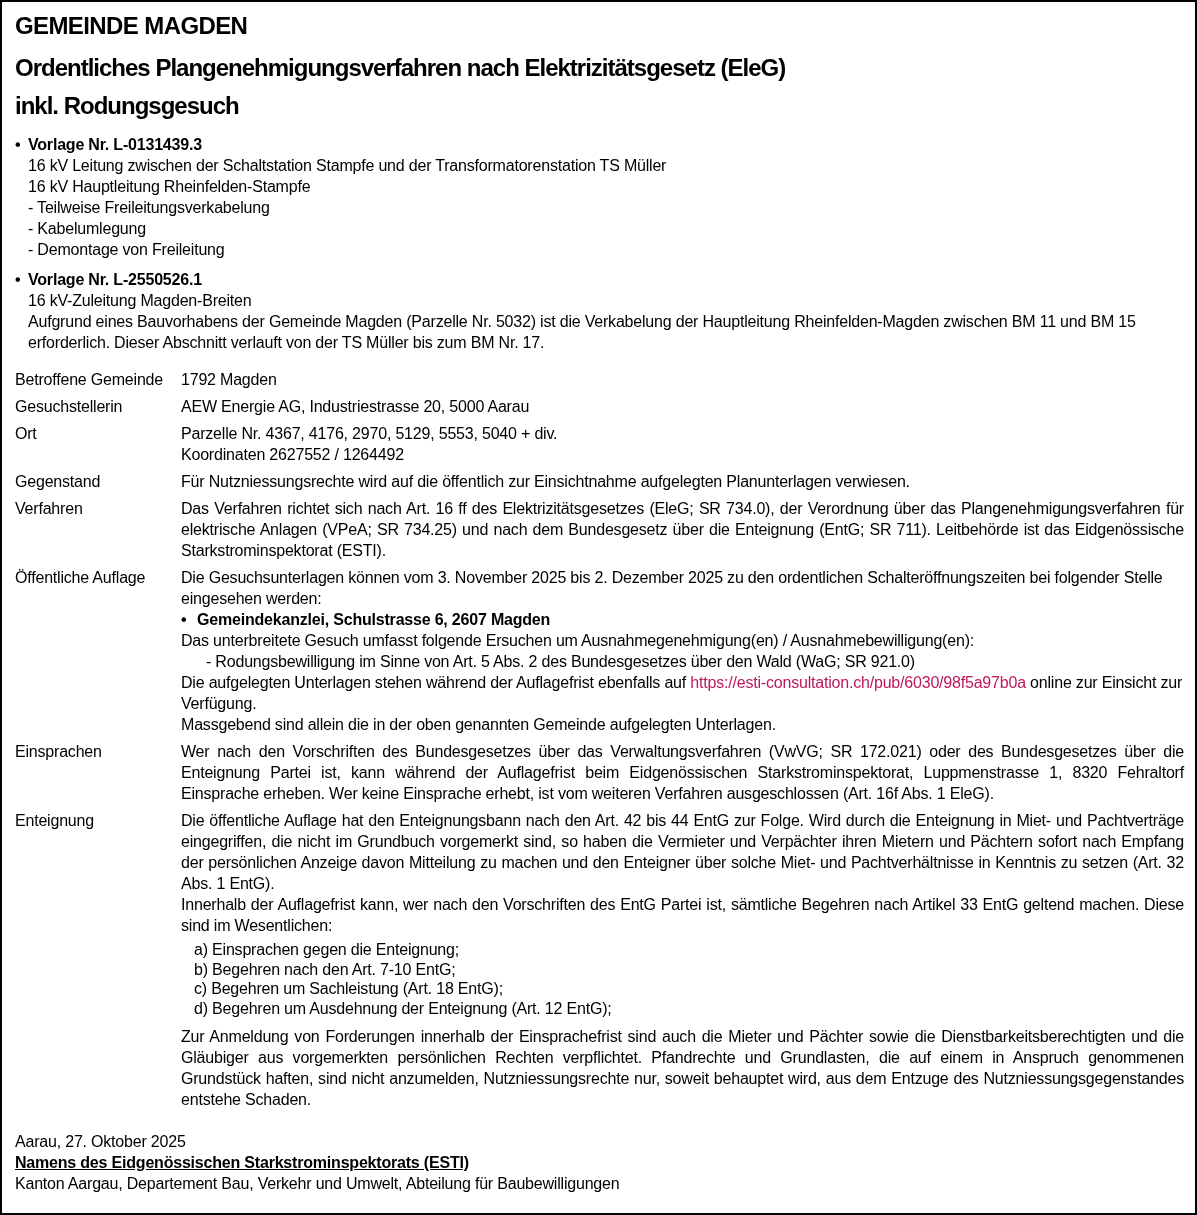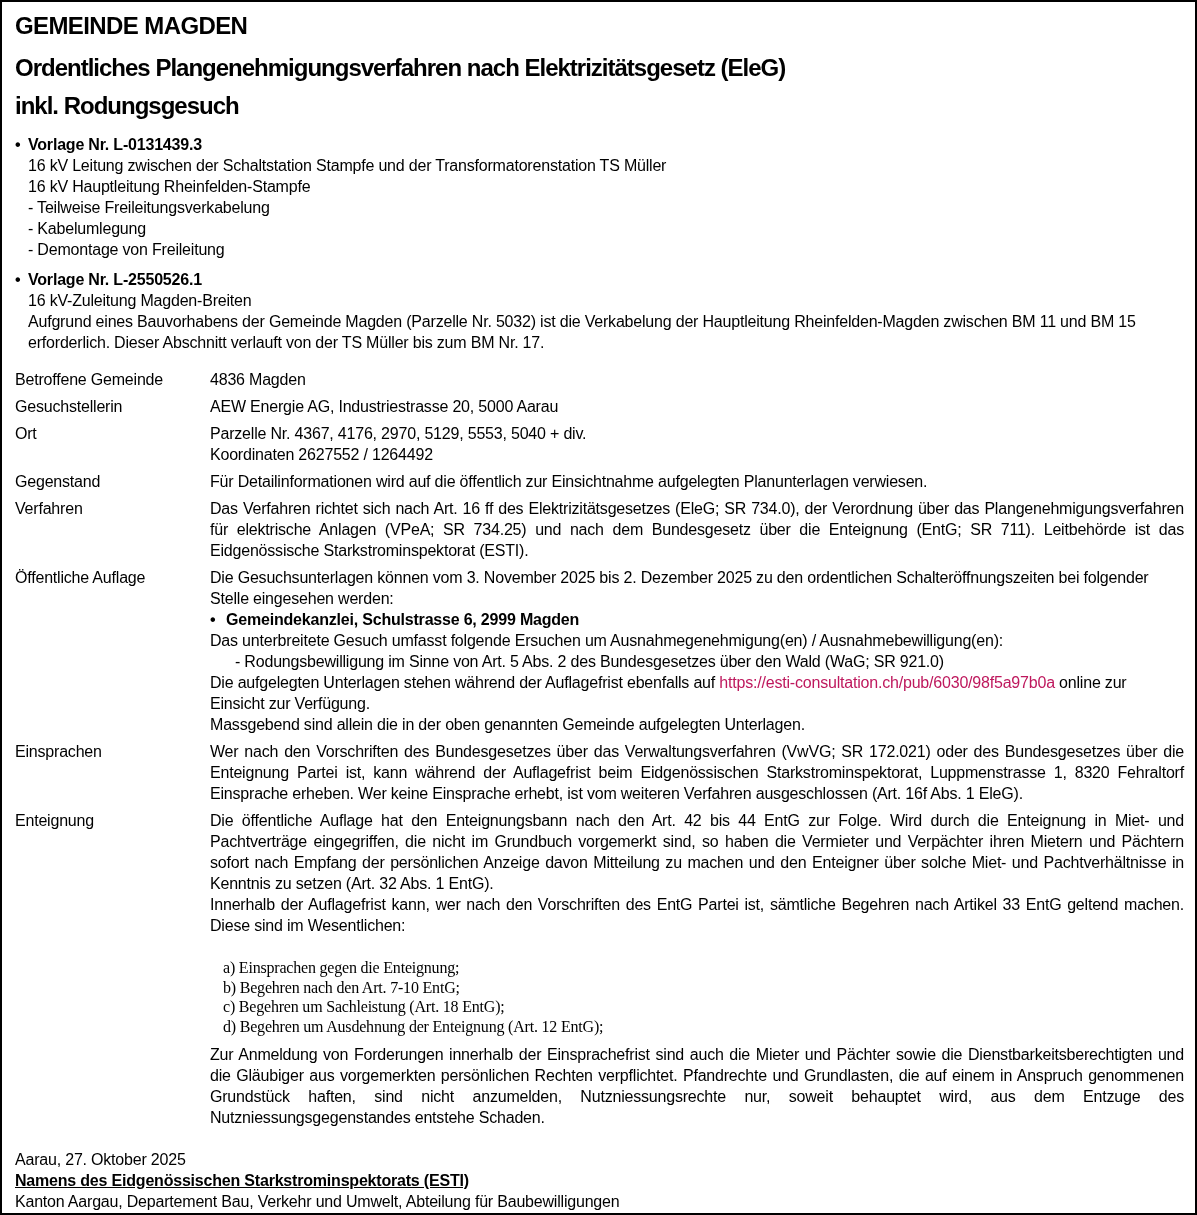--- a/index.html
+++ b/index.html
@@ -33,29 +33,29 @@
     white-space: nowrap;
     margin-top: 8px;
   }
   .title + .title { margin-top: 0; }
   .proposal { margin-top: 9px; }
   .prop-head { font-weight: bold; display: flex; }
   .prop-bullet { width: 13px; flex: 0 0 13px; }
   .prop-lines { margin-left: 13px; }
   .prop-line { }
   .detail-table { margin-top: 16px; }
-  .row { display: flex; margin-top: 6px; gap: 29px; }
+  .row { display: flex; margin-top: 6px; }
   .row:first-child { margin-top: 0; }
   .row-label { width: 166px; flex: 0 0 166px; }
   .row-value { flex: 1 1 auto; }
   .just { text-align: justify; hyphens: auto; }
   .loc-line { font-weight: bold; display: flex; }
   .loc-bullet { width: 16px; flex: 0 0 16px; }
   .indent1 { margin-left: 25px; }
-  .ent-list { margin-top: 22px; margin-bottom: 8px; margin-left: 13px; line-height: 19.5px; font-family: Liberation Serif, serif; }
+  .ent-list { margin-top: 4px; margin-bottom: 8px; margin-left: 13px; line-height: 19.5px; }
   .footer { margin-top: 21px; }
   .footer-authority { font-weight: bold; text-decoration: underline; }
   .url { color: #be185d; text-decoration: none; }
 </style>
 </head>
 <body>
 
 <div class="page">
 
   <div class="muni">GEMEINDE MAGDEN</div>
@@ -85,53 +85,53 @@
     <div class="prop-lines">
       <div class="prop-line">16 kV-Zuleitung Magden-Breiten</div>
       <div class="prop-line">Aufgrund eines Bauvorhabens der Gemeinde Magden (Parzelle Nr. 5032) ist die Verkabelung der Hauptleitung Rheinfelden-Magden zwischen BM 11 und BM 15 erforderlich. Dieser Abschnitt verlauft von der TS Müller bis zum BM Nr. 17.</div>
     </div>
   </div>
 
   <div class="detail-table">
 
     <div class="row">
       <div class="row-label">Betroffene Gemeinde</div>
-      <div class="row-value">4836 Magden</div>
+      <div class="row-value">1792 Magden</div>
     </div>
 
     <div class="row">
       <div class="row-label">Gesuchstellerin</div>
       <div class="row-value">AEW Energie AG, Industriestrasse 20, 5000 Aarau</div>
     </div>
 
     <div class="row">
       <div class="row-label">Ort</div>
       <div class="row-value">
         <div>Parzelle Nr. 4367, 4176, 2970, 5129, 5553, 5040 + div.</div>
         <div>Koordinaten 2627552 / 1264492</div>
       </div>
     </div>
 
     <div class="row">
       <div class="row-label">Gegenstand</div>
-      <div class="row-value">Für Detailinformationen wird auf die öffentlich zur Einsichtnahme aufgelegten Planunterlagen verwiesen.</div>
+      <div class="row-value">Für Nutzniessungsrechte wird auf die öffentlich zur Einsichtnahme aufgelegten Planunterlagen verwiesen.</div>
     </div>
 
     <div class="row">
       <div class="row-label">Verfahren</div>
       <div class="row-value just">Das Verfahren richtet sich nach Art. 16 ff des Elektrizitätsgesetzes (EleG; SR 734.0), der Verordnung über das Plangenehmigungsverfahren für elektrische Anlagen (VPeA; SR 734.25) und nach dem Bundesgesetz über die Enteignung (EntG; SR 711). Leitbehörde ist das Eidgenössische Starkstrominspektorat (ESTI).</div>
     </div>
 
     <div class="row">
       <div class="row-label">Öffentliche Auflage</div>
       <div class="row-value">
         <div>Die Gesuchsunterlagen können vom 3. November 2025 bis 2. Dezember 2025 zu den ordentlichen Schalteröffnungszeiten bei folgender Stelle eingesehen werden:</div>
         <div class="loc-line">
           <span class="loc-bullet">•</span>
-          <span>Gemeindekanzlei, Schulstrasse 6, 2999 Magden</span>
+          <span>Gemeindekanzlei, Schulstrasse 6, 2607 Magden</span>
         </div>
         <div>Das unterbreitete Gesuch umfasst folgende Ersuchen um Ausnahmegenehmigung(en) / Ausnahmebewilligung(en):</div>
         <div class="indent1">- Rodungsbewilligung im Sinne von Art. 5 Abs. 2 des Bundesgesetzes über den Wald (WaG; SR 921.0)</div>
         <div><span>Die aufgelegten Unterlagen stehen während der Auflagefrist ebenfalls auf </span><span class="url">https://esti-consultation.ch/pub/6030/98f5a97b0a</span><span> online zur Einsicht zur Verfügung.</span></div>
         <div>Massgebend sind allein die in der oben genannten Gemeinde aufgelegten Unterlagen.</div>
       </div>
     </div>
 
     <div class="row">
       <div class="row-label">Einsprachen</div>

